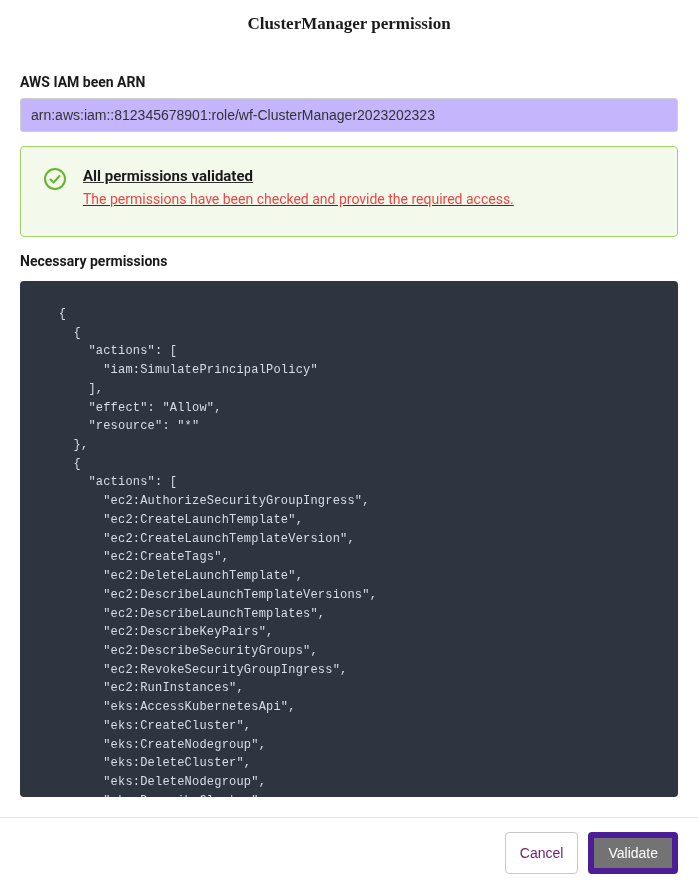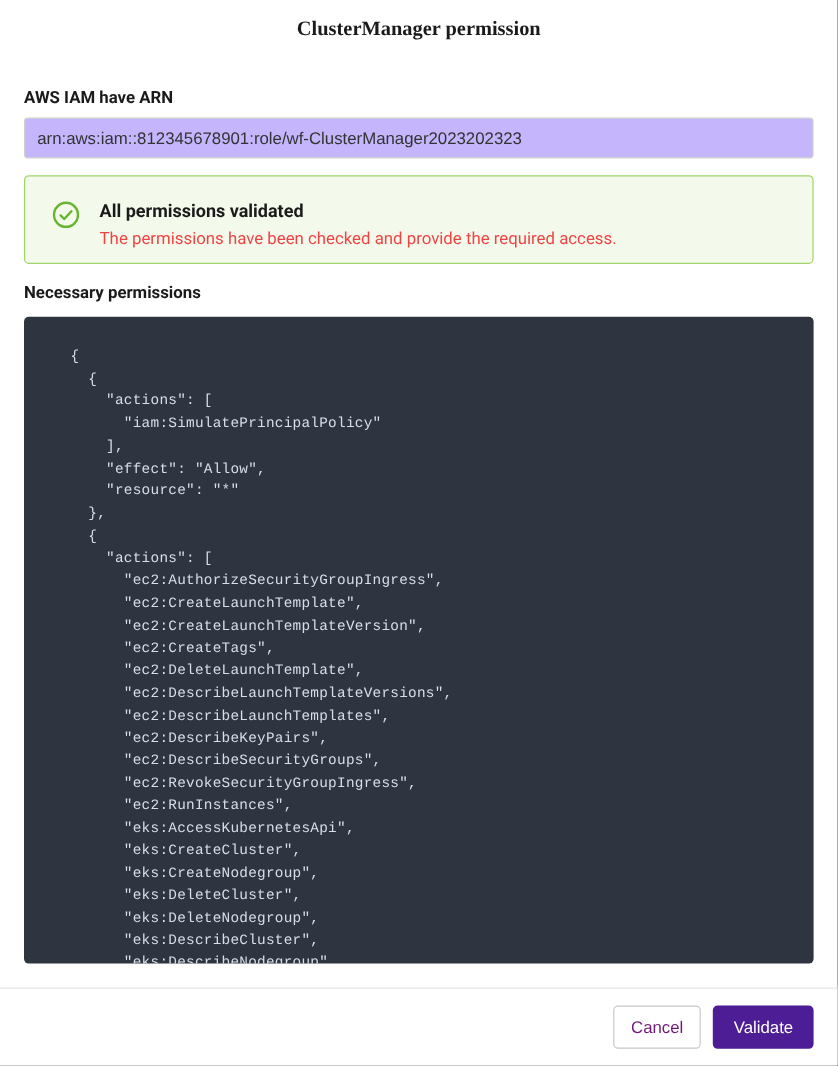--- a/index.html
+++ b/index.html
@@ -49,24 +49,25 @@
       border-radius: 3px;
       font-size: 14px;
       color: #333;
       background: #c4b5fd;
     }
     .alert-success {
       margin-top: 14px;
       border: 1px solid #a0d468;
       background: #f3faec;
       border-radius: 4px;
-      padding: 20px 20px 12px 22px;
+      padding: 20px 20px 29px 22px;
       display: flex;
       align-items: flex-start;
       gap: 16px;
+      text-decoration: underline;
     }
     .alert-icon {
       flex-shrink: 0;
       margin-top: 0px;
     }
     .alert-content {
       flex: 1;
     }
     .alert-title {
       font-size: 15px;
@@ -116,34 +117,34 @@
       font-weight: 500;
       cursor: pointer;
       border: 1px solid transparent;
     }
     .btn-cancel {
       background: #fff;
       color: #701a75;
       border: 1px solid #c8c8c8;
     }
     .btn-validate {
-      background: #4c1d95;
+      background: #737373;
       color: #fff;
-      border: 3px solid #4c1d95;
+      border: 6px solid #4c1d95;
     }
   </style>
 </head>
 <body>
 
 <div class="modal-header">
   <h2 class="modal-title">ClusterManager permission</h2>
 </div>
 
 <div class="modal-body">
-  <label class="form-label">AWS IAM have ARN</label>
+  <label class="form-label">AWS IAM been ARN</label>
   <input type="text" class="form-input" value="arn:aws:iam::812345678901:role/wf-ClusterManager2023202323" style="">
 
   <div class="alert-success">
     <span class="alert-icon">
       <svg width="24" height="24" viewBox="0 0 24 24" fill="none" stroke="#67b42e" stroke-width="2" stroke-linecap="round" stroke-linejoin="round">
         <circle cx="12" cy="12" r="10"></circle>
         <polyline points="7.5 12.5 10.5 15.5 16.5 9"></polyline>
       </svg>
     </span>
     <div class="alert-content">

